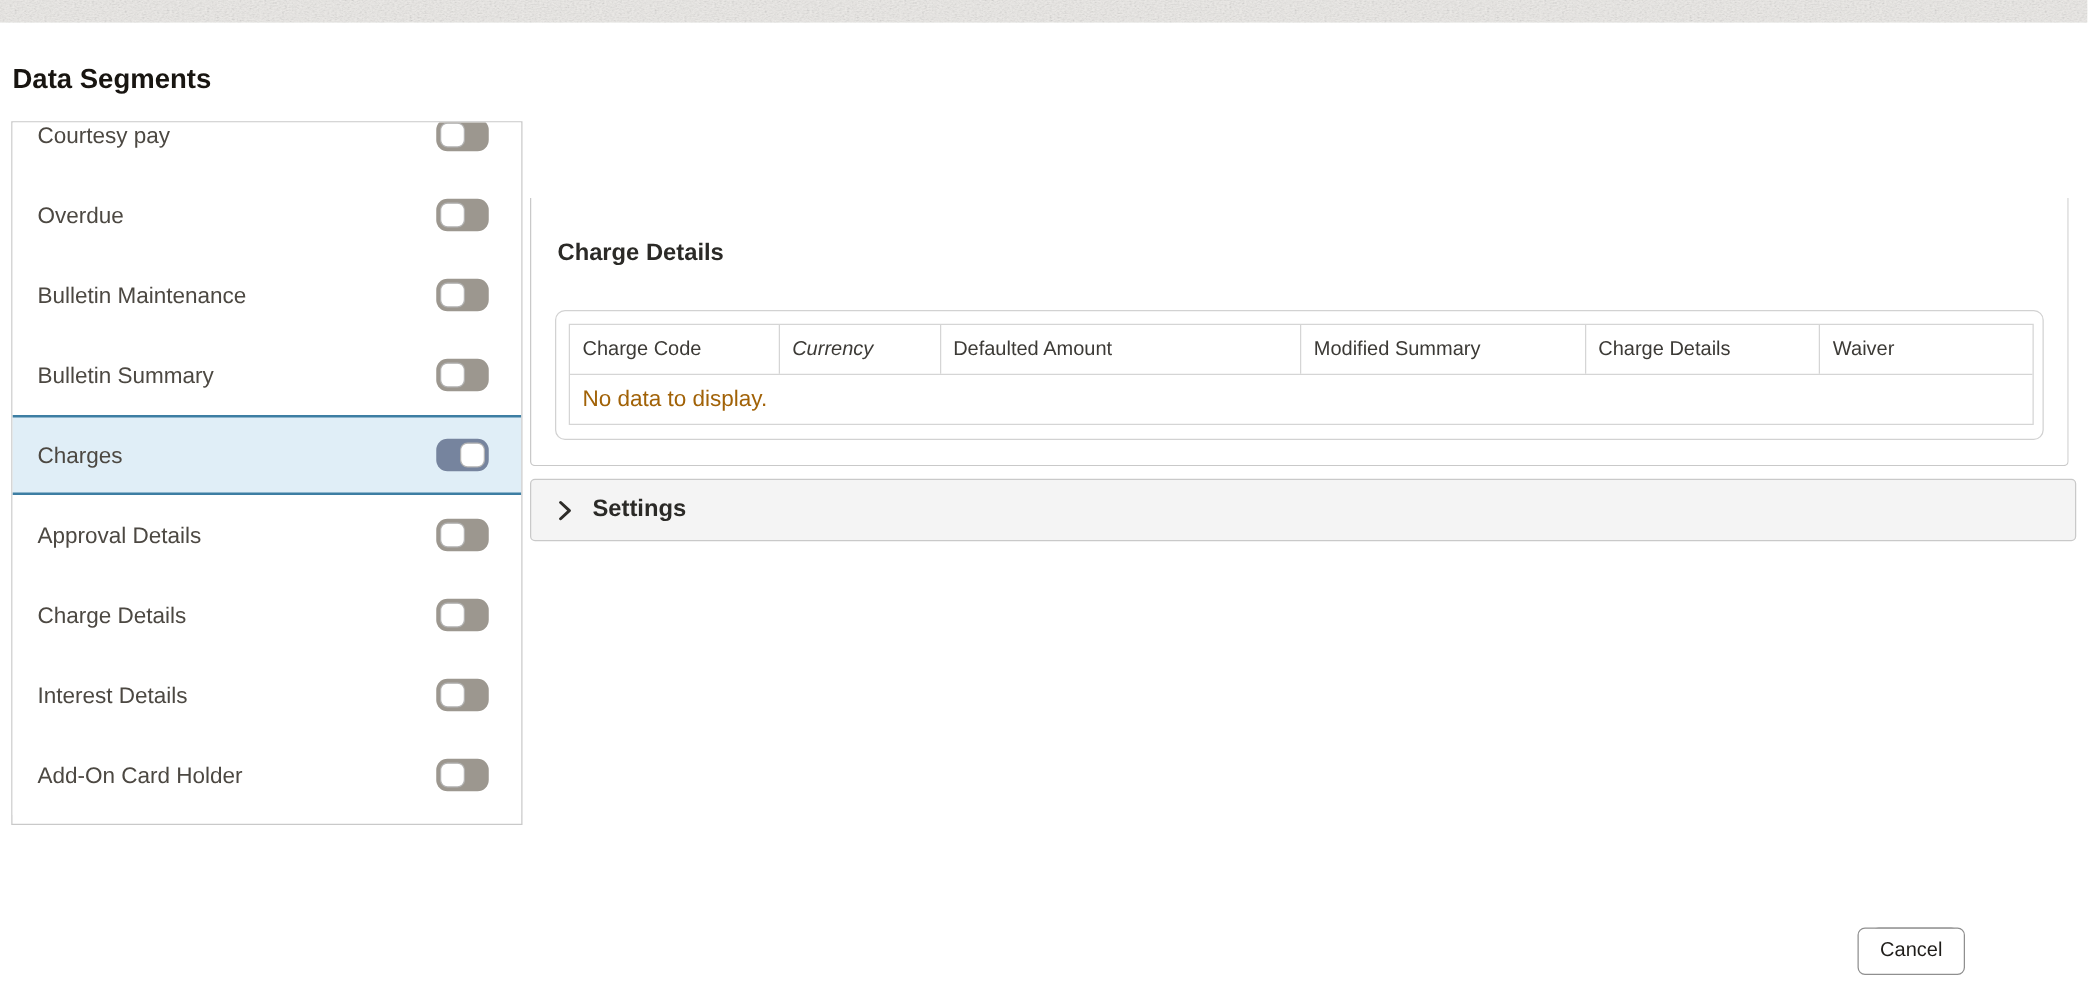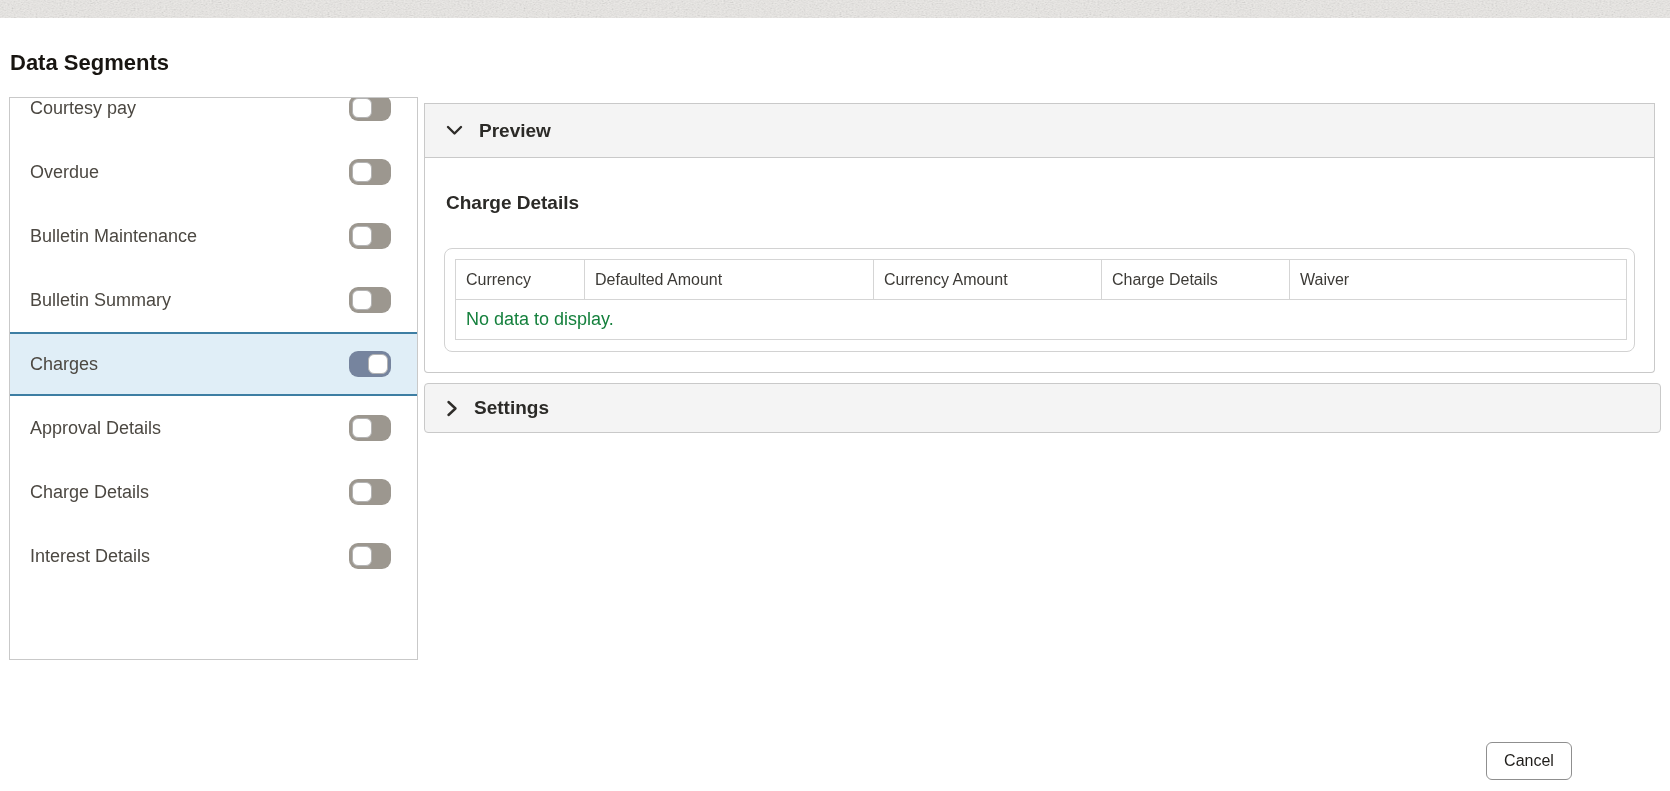--- a/index.html
+++ b/index.html
@@ -47,21 +47,21 @@
 
   
   .table-shell { position: absolute; left: 19px; top: 90px; width: 1191px; height: 104px;
     border: 1px solid #d2d2d2; border-radius: 8px; padding: 10px 9px 14px 10px; background: #fff; }
   .grid-table { width: 1172px; border: 1px solid #d5d5d5; }
   .grid-head { display: flex; height: 40px; border-bottom: 1px solid #d5d5d5; }
   .grid-hcell { display: flex; align-items: center; padding-left: 10px; font-size: 16px; color: #3c3a36;
     border-right: 1px solid #d5d5d5; }
   .grid-hcell:last-child { border-right: none; }
   .grid-empty { display: flex; align-items: center; height: 39px; padding-left: 10px;
-    font-size: 18px; color: #15803d; }
+    font-size: 18px; color: #a16207; }
 
   
   .btn { position: absolute; top: 742px; height: 38px; background: #fff; border: 1px solid #8f8f8f;
     border-radius: 6px; font-size: 16px; color: #1f1d1a; cursor: pointer;
     font-family: "Liberation Sans", "DejaVu Sans", sans-serif; }
   .btn-add { left: 1497px; width: 70px; }
   .btn-cancel { left: 1486px; width: 86px; }
 </style>
 </head>
 <body>
@@ -129,40 +129,39 @@
           <span class="toggle">
             <span class="thumb"></span>
           </span>
         </div>
         <div class="segment-row">
           <span class="segment-label">Interest Details</span>
           <span class="toggle">
             <span class="thumb"></span>
           </span>
         </div>
+        <div class="segment-row">
+          <span class="segment-label">Add-On Card Holder</span>
+          <span class="toggle">
+            <span class="thumb"></span>
+          </span>
+        </div>
       </div>
   </div>
 
-  <div class="accordion-header preview-header">
-    <span class="chev">
-      <svg width="17" height="11" viewBox="0 0 17 11">
-          <path d="M2 2 L8.5 8.5 L15 2" fill="none" stroke="#2e2c29" stroke-width="2.4" stroke-linecap="round" stroke-linejoin="round"></path>
-        </svg>
-    </span>
-    <span class="acc-label">Preview</span>
-  </div>
 
   <div class="preview-body">
     <div class="section-title">Charge Details</div>
     <div class="table-shell">
       <div class="grid-table">
         <div class="grid-head">
-            <div class="grid-hcell" style="width: 129px;">Currency</div>
+            <div class="grid-hcell" style="width: 168px;">Charge Code</div>
+            <div class="grid-hcell" style="width: 129px; font-style: italic;">Currency</div>
             <div class="grid-hcell" style="width: 289px;">Defaulted Amount</div>
-            <div class="grid-hcell" style="width: 228px;">Currency Amount</div>
+            <div class="grid-hcell" style="width: 228px;">Modified Summary</div>
             <div class="grid-hcell" style="width: 188px;">Charge Details</div>
             <div class="grid-hcell" style="width: 170px;">Waiver</div>
           </div>
         <div class="grid-empty">No data to display.</div>
       </div>
     </div>
   </div>
 
   <div class="accordion-header settings-header">
     <span class="chev">

